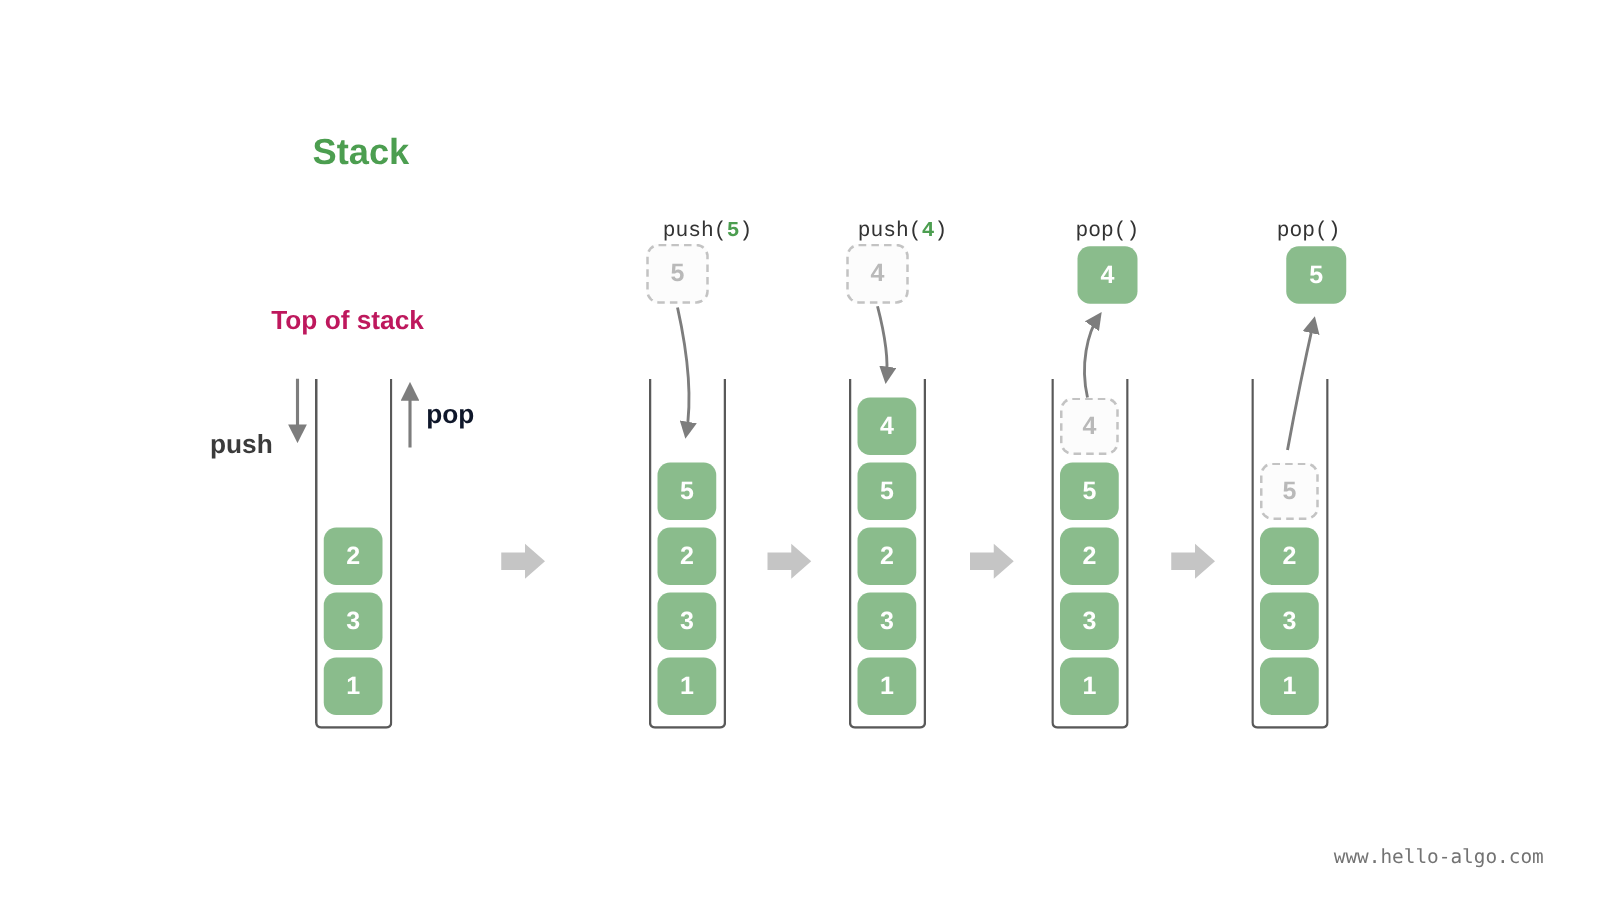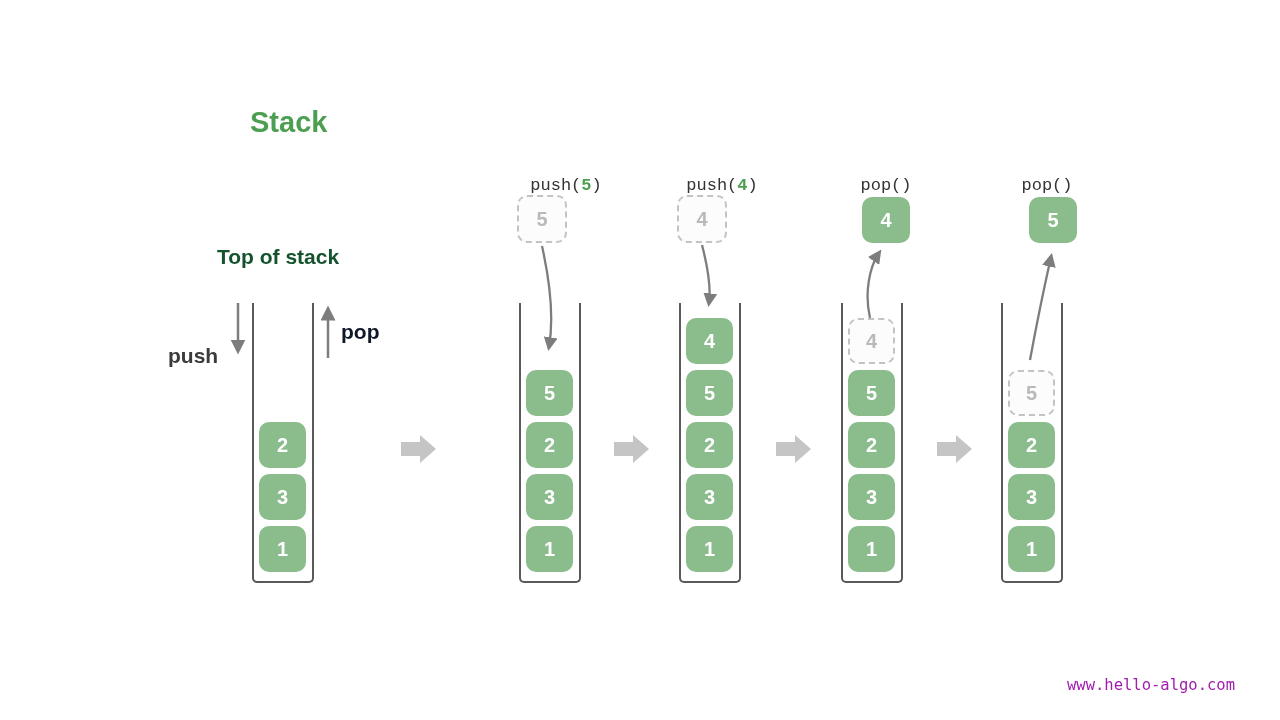--- a/index.html
+++ b/index.html
@@ -3,25 +3,25 @@
 <meta charset="utf-8">
 <style>
   html,body{margin:0;padding:0;background:#ffffff;}
   .stage{
     position:relative;width:1280px;height:720px;background:#ffffff;overflow:hidden;
     font-family:"Liberation Sans",sans-serif;
   }
   .abs{position:absolute;}
   
   .title{left:250px;top:106px;font-size:29px;font-weight:700;color:#4c9e50;}
-  .top-label{left:217px;top:245px;font-size:21px;font-weight:700;color:#14532d;}
+  .top-label{left:217px;top:245px;font-size:21px;font-weight:700;color:#be185d;}
   .bottom-label{left:198px;top:613px;font-size:22px;font-weight:700;color:#3b3b3b;}
   .push-label{left:168px;top:320px;font-size:21px;font-weight:700;color:#3b3b3b;margin-top:24px;}
   .pop-label{left:341px;top:320px;font-size:21px;font-weight:700;color:#0f172a;}
-  .watermark{right:45px;top:676px;font-family:"DejaVu Sans Mono",monospace;font-size:15.5px;color:#a21caf;}
+  .watermark{right:45px;top:676px;font-family:"DejaVu Sans Mono",monospace;font-size:15.5px;color:#737373;}
   
   .oplabel{
     top:144px;transform:translateX(-50%);
     font-family:Liberation Mono, monospace;font-size:17px;color:#333333;white-space:pre;margin-top:32px;
   }
   .oplabel .arg{color:#4c9e50;font-weight:700;}
   .l1{left:566px;} .l2{left:722px;} .l3{left:886px;} .l4{left:1047px;}
   
   .container{
     position:absolute;top:303px;width:62px;height:280px;box-sizing:border-box;

